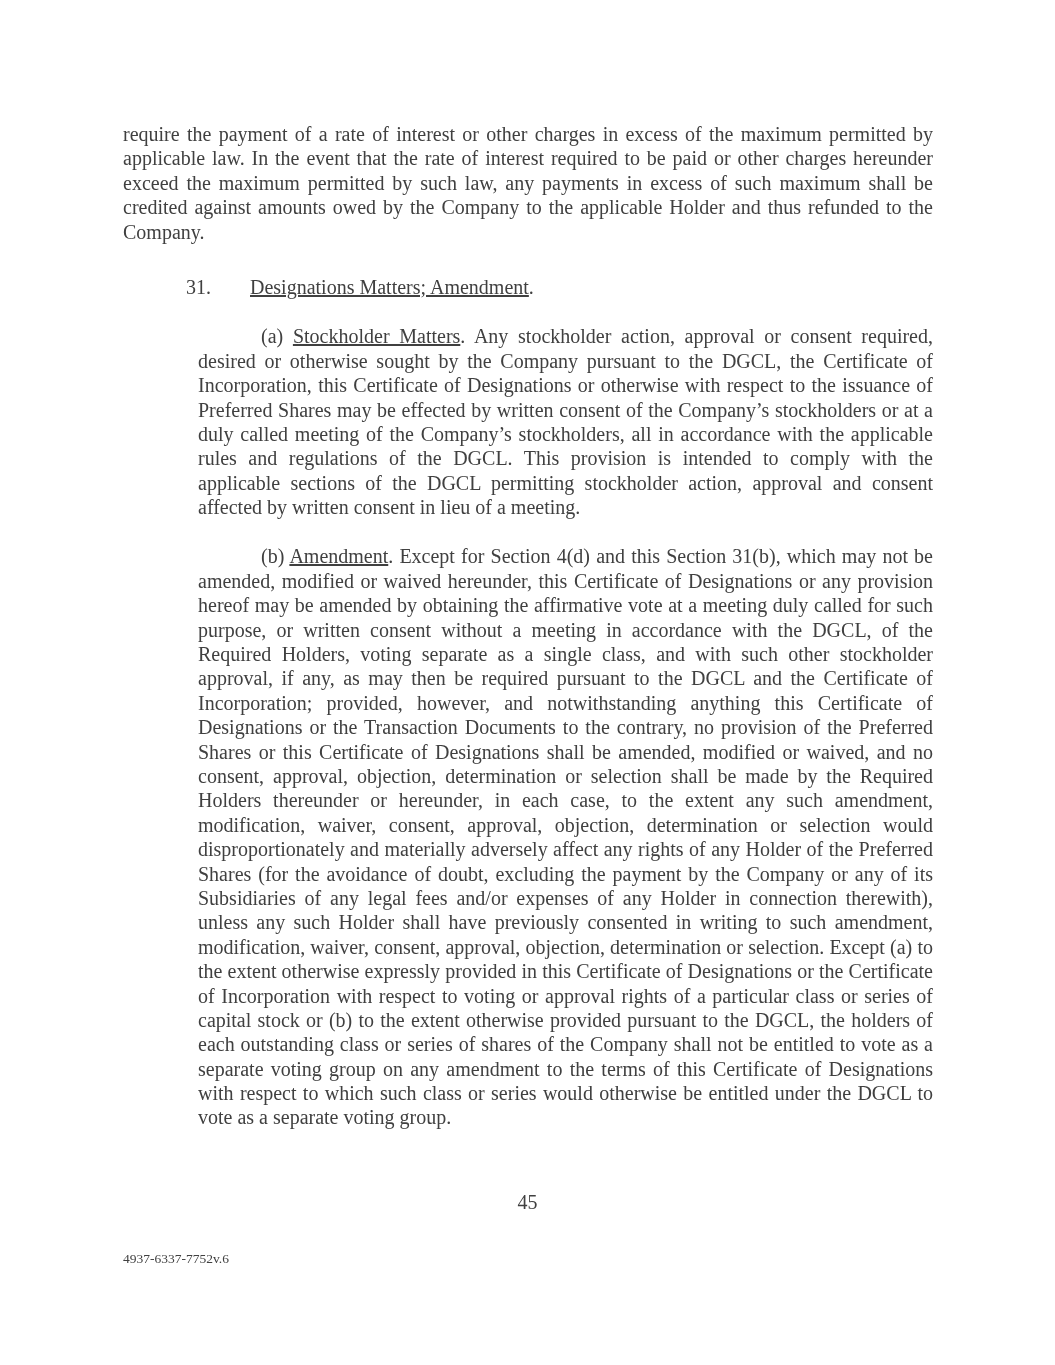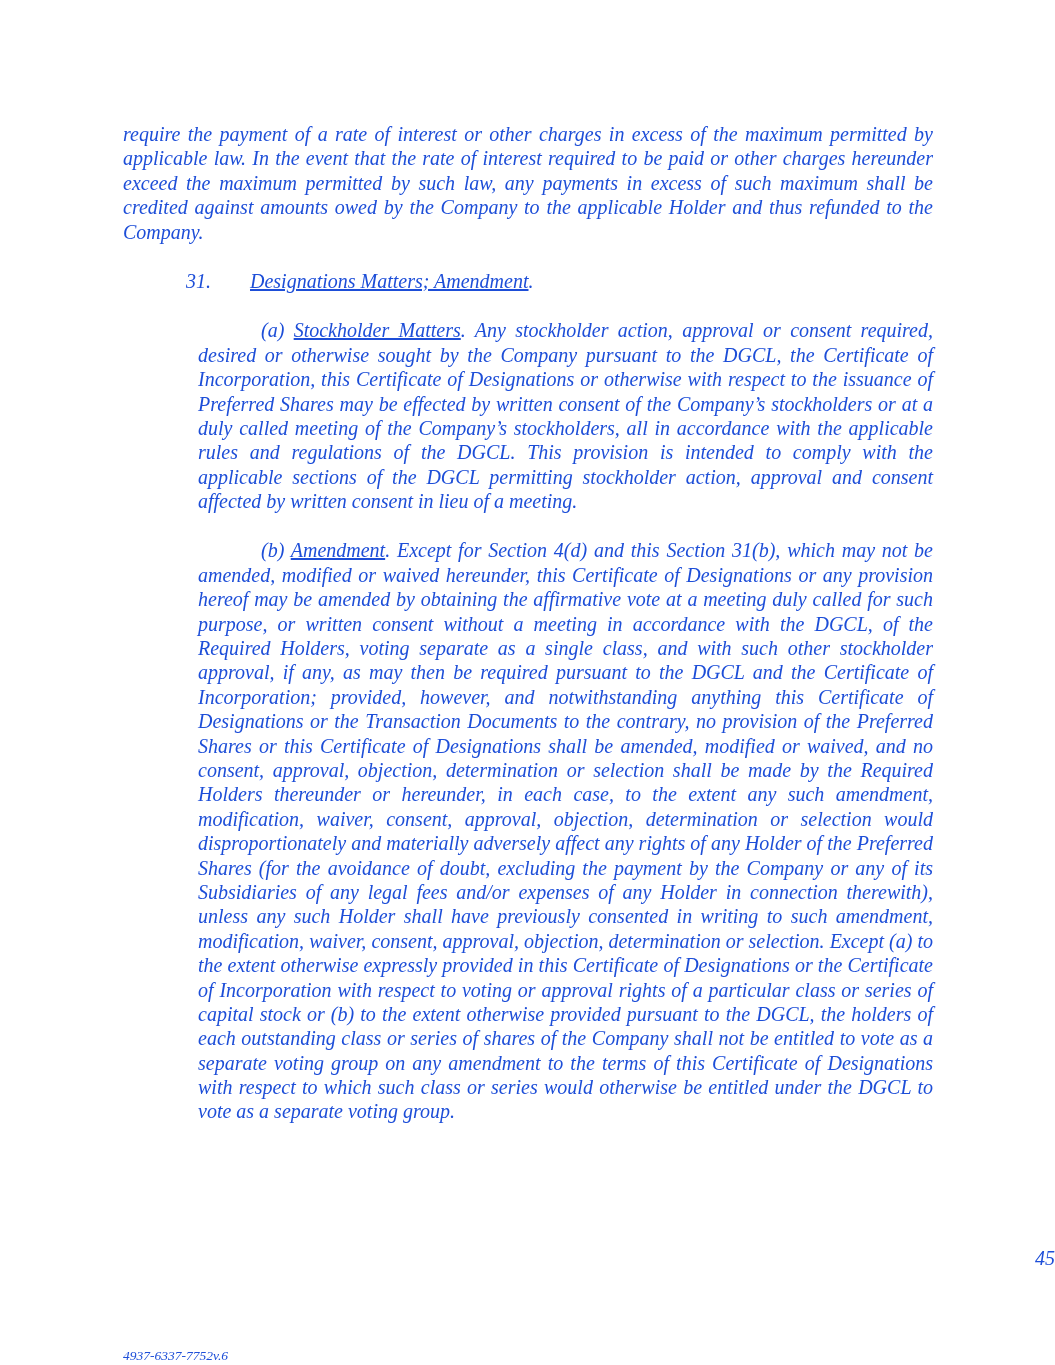--- a/index.html
+++ b/index.html
@@ -5,62 +5,62 @@
   html, body {
     margin: 0;
     padding: 0;
     background: #ffffff;
   }
   .page {
     position: relative;
     width: 1055px;
     height: 1365px;
     background: #ffffff;
-    color: #1d4ed8;
+    color: #404040;
     font-family: "Liberation Serif", "DejaVu Serif", serif;
     font-size: 20px;
     line-height: 1.22;
     overflow: hidden;
-    font-style: italic;
   }
   .content {
     position: absolute;
     left: 123px;
     top: 122px;
     width: 810px;
   }
   .para {
     margin: 0 0 25px 0;
     text-align: justify;
   }
   .heading {
     padding-left: 63px;
     text-align: left;
   }
   .section-num {
     display: inline-block;
     min-width: 64px;
+    margin-top: 6px;
   }
   .sub {
     margin-left: 75px;
     text-indent: 63px;
   }
   .underline {
     text-decoration: underline;
   }
   .page-number {
     position: absolute;
-    top: 1246px;
+    top: 1190px;
     left: 0;
     width: 100%;
-    text-align: right;
+    text-align: center;
   }
   .doc-id {
     position: absolute;
-    top: 1348px;
+    top: 1251px;
     left: 123px;
     font-size: 13.5px;
   }
 </style>
 </head>
 <body>
 
 <div class="page">
   <div class="content">
 

